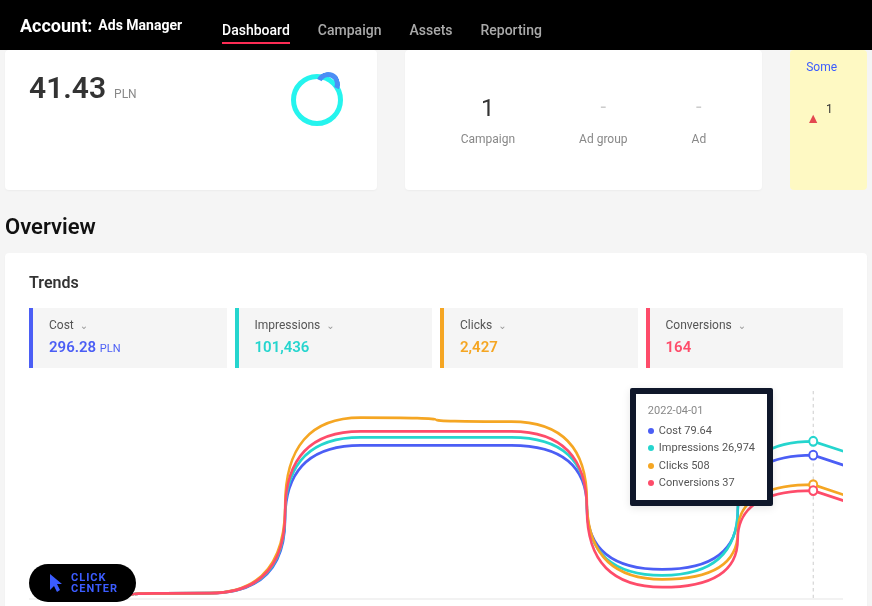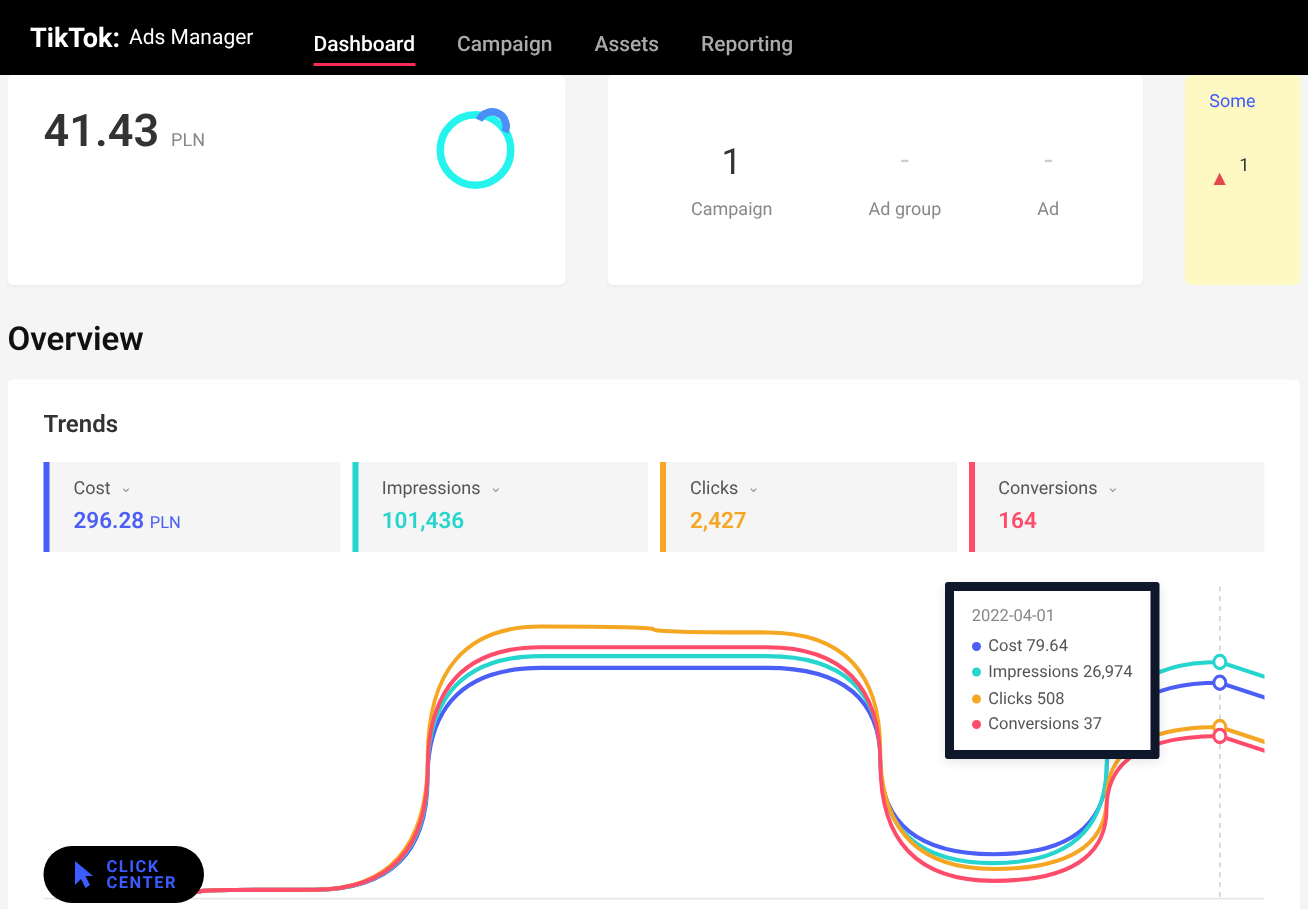--- a/index.html
+++ b/index.html
@@ -21,21 +21,21 @@
   }
   .logo {
     color: #fff;
     font-weight: 700;
     font-size: 18px;
     display: flex;
     align-items: center;
     gap: 6px;
   }
   .logo-sub {
-    font-weight: 400;
+    font-weight: 700;
     font-size: 14px;
   }
   .nav {
     display: flex;
     gap: 28px;
     margin-left: 30px;
   }
   .nav-item {
     color: #aaa;
     font-size: 14px;
@@ -256,21 +256,21 @@
     gap: 6px;
     line-height: 1;
   }
   .click-badge .cb-lines { font-size: 11px; letter-spacing: 1px; }
 </style>
 </head>
 <body>
 
 <div class="header">
   <div class="logo">
-    <span>TikTok:</span>
+    <span>Account:</span>
     <span class="logo-sub">Ads Manager</span>
   </div>
   <div class="nav">
     <div class="nav-item active">Dashboard</div>
     <div class="nav-item">Campaign</div>
     <div class="nav-item">Assets</div>
     <div class="nav-item">Reporting</div>
   </div>
 </div>
 

